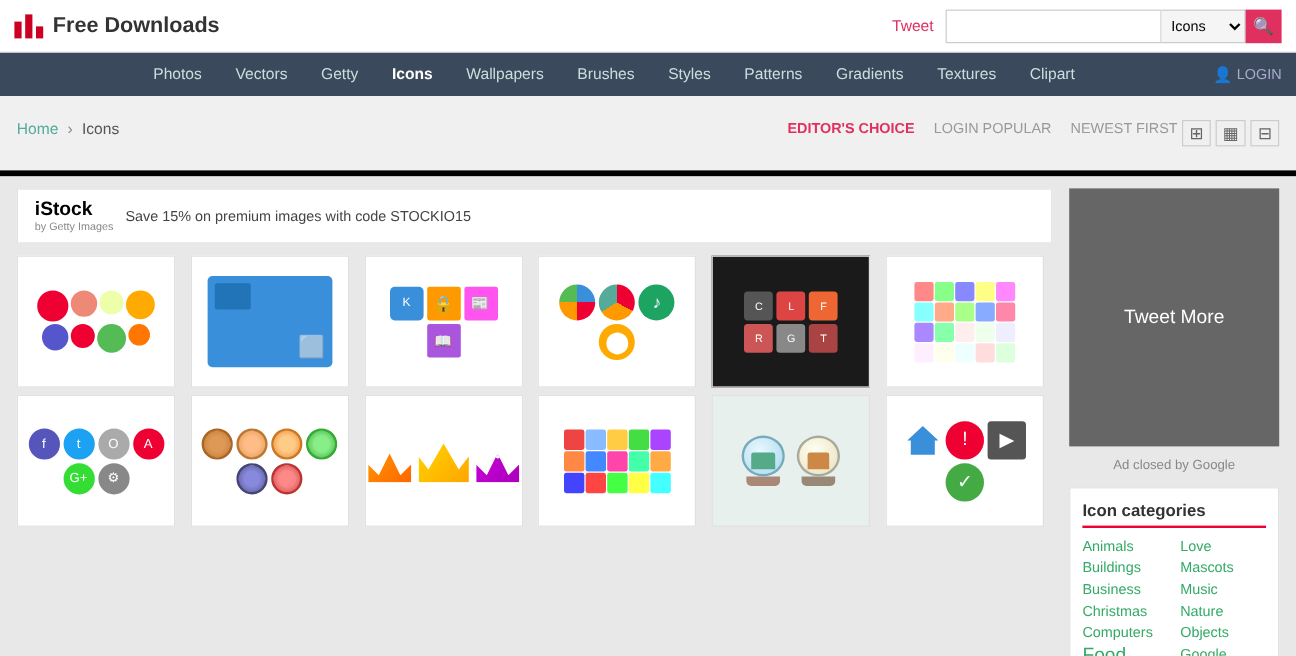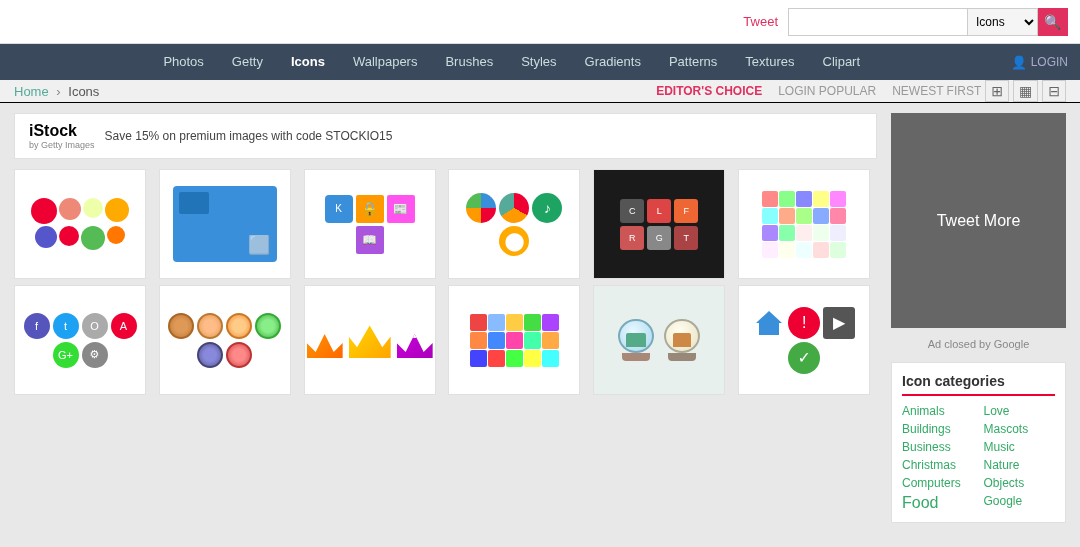--- a/index.html
+++ b/index.html
@@ -213,54 +213,63 @@
     .cat-link {
       color: #3a6;
       text-decoration: none;
       font-size: 12px;
     }
   </style>
 </head>
 <body>
 
 <div id="header">
+  <div id="logo-area">
+    <div id="logo-bars">
+      <div class="logo-bar" style="background:#cc0022;"></div>
+      <div class="logo-bar" style="background:#cc0022;"></div>
+      <div class="logo-bar" style="background:#cc0022;"></div>
+    </div>
+    <span id="site-title">Free Downloads</span>
+  </div>
   <div id="header-right">
     <a id="tweet-link" href="#" style="color:#e03060;">Tweet</a>
     <div id="search-form">
       <input id="search-input" type="text" style="border: 1px solid rgb(204, 204, 204); padding: 4px 8px; height: 28px; width: 180px; font-size: 13px;">
       <select id="search-type" style="border:1px solid #ccc; border-left:none; height:28px; font-size:12px; padding:0 4px; background:#f5f5f5;">
         <option>Icons</option>
         <option>Photos</option>
         <option>Vectors</option>
       </select>
       <button id="search-btn" style="background:#e03060; border:none; height:28px; width:30px; cursor:pointer; color:#fff; font-size:14px;">🔍</button>
     </div>
   </div>
 </div>
 
 <div id="nav">
   <div id="nav-links">
     <a class="nav-link" href="#">Photos</a>
+    <a class="nav-link" href="#">Vectors</a>
     <a class="nav-link" href="#">Getty</a>
     <a class="nav-link" href="#" style="color:#fff; font-weight:bold;">Icons</a>
     <a class="nav-link" href="#">Wallpapers</a>
     <a class="nav-link" href="#">Brushes</a>
     <a class="nav-link" href="#">Styles</a>
+    <a class="nav-link" href="#">Patterns</a>
     <a class="nav-link" href="#">Gradients</a>
-    <a class="nav-link" href="#">Patterns</a>
     <a class="nav-link" href="#">Textures</a>
     <a class="nav-link" href="#">Clipart</a>
   </div>
   <a id="login-btn" href="#" style="color:#aac; font-size:12px; text-decoration:none; display:flex; align-items:center; gap:3px;">
     <span style="font-size:13px;">👤</span>
     <span>LOGIN</span>
   </a>
 </div>
 
-<div id="sub-header" style="background:#f0f0f0; padding:0 14px; display:flex; align-items:center; border-bottom:1px solid #000000;">
+<div id="sub-header" style="background:#f0f0f0; padding:20px 14px; display:flex; align-items:flex-start; border-bottom:5px solid #000000;">
   <div id="breadcrumb" style="font-size:13px; color:#333; flex:1;">
     <a href="#" style="color:#5a9; text-decoration:none;">Home</a>
     <span style="color:#888; margin:0 4px;">›</span>
     <span style="color:#555;">Icons</span>
   </div>
   <div id="filters" style="display:flex; gap:16px; align-items:center; margin-right:4px;">
     <a class="filter-link active" href="#" style="color:#e03060; font-weight:bold; font-size:12px; text-decoration:none;">EDITOR'S CHOICE</a>
     <a class="filter-link" href="#" style="color:#999; font-size:12px; text-decoration:none;">LOGIN POPULAR</a>
     <a class="filter-link" href="#" style="color:#999; font-size:12px; text-decoration:none;">NEWEST FIRST</a>
   </div>

